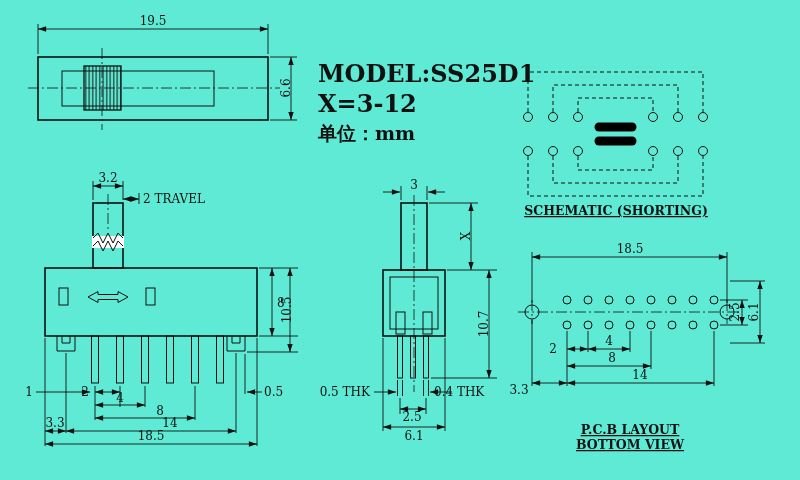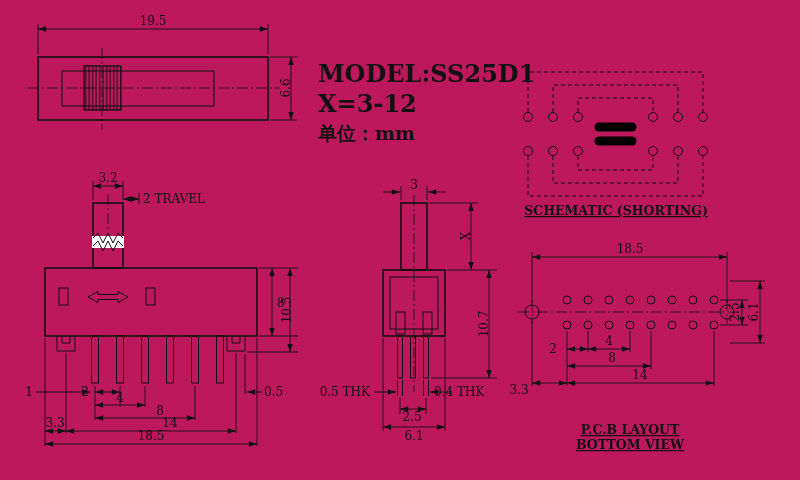--- a/index.html
+++ b/index.html
@@ -1,16 +1,16 @@
 <!DOCTYPE html>
 <html><head>
 <meta charset="utf-8">
 <style>
   html,body{margin:0;padding:0;background:#fff;}
-  .stage{width:800px;height:480px;position:relative;background:#be185d;overflow:hidden;}
+  .stage{width:800px;height:480px;position:relative;background:#5eead4;overflow:hidden;}
   svg text{font-family:"DejaVu Serif","Liberation Serif",serif;font-size:12px;fill:#111;}
   .mid{text-anchor:middle;}
   .end{text-anchor:end;}
   .t-title{font-size:24px;font-weight:bold;}
   .t-unit{font-size:19px;font-weight:bold;}
   .t-cap{font-size:12.5px;font-weight:bold;text-decoration:underline;}
   .ol{fill:none;stroke:#111;stroke-width:1.6;}
   .thin{fill:none;stroke:#111;stroke-width:1;}
   .dim{fill:none;stroke:#111;stroke-width:0.9;}
   .cl{fill:none;stroke:#111;stroke-width:0.8;stroke-dasharray:11 3 2 3;}

